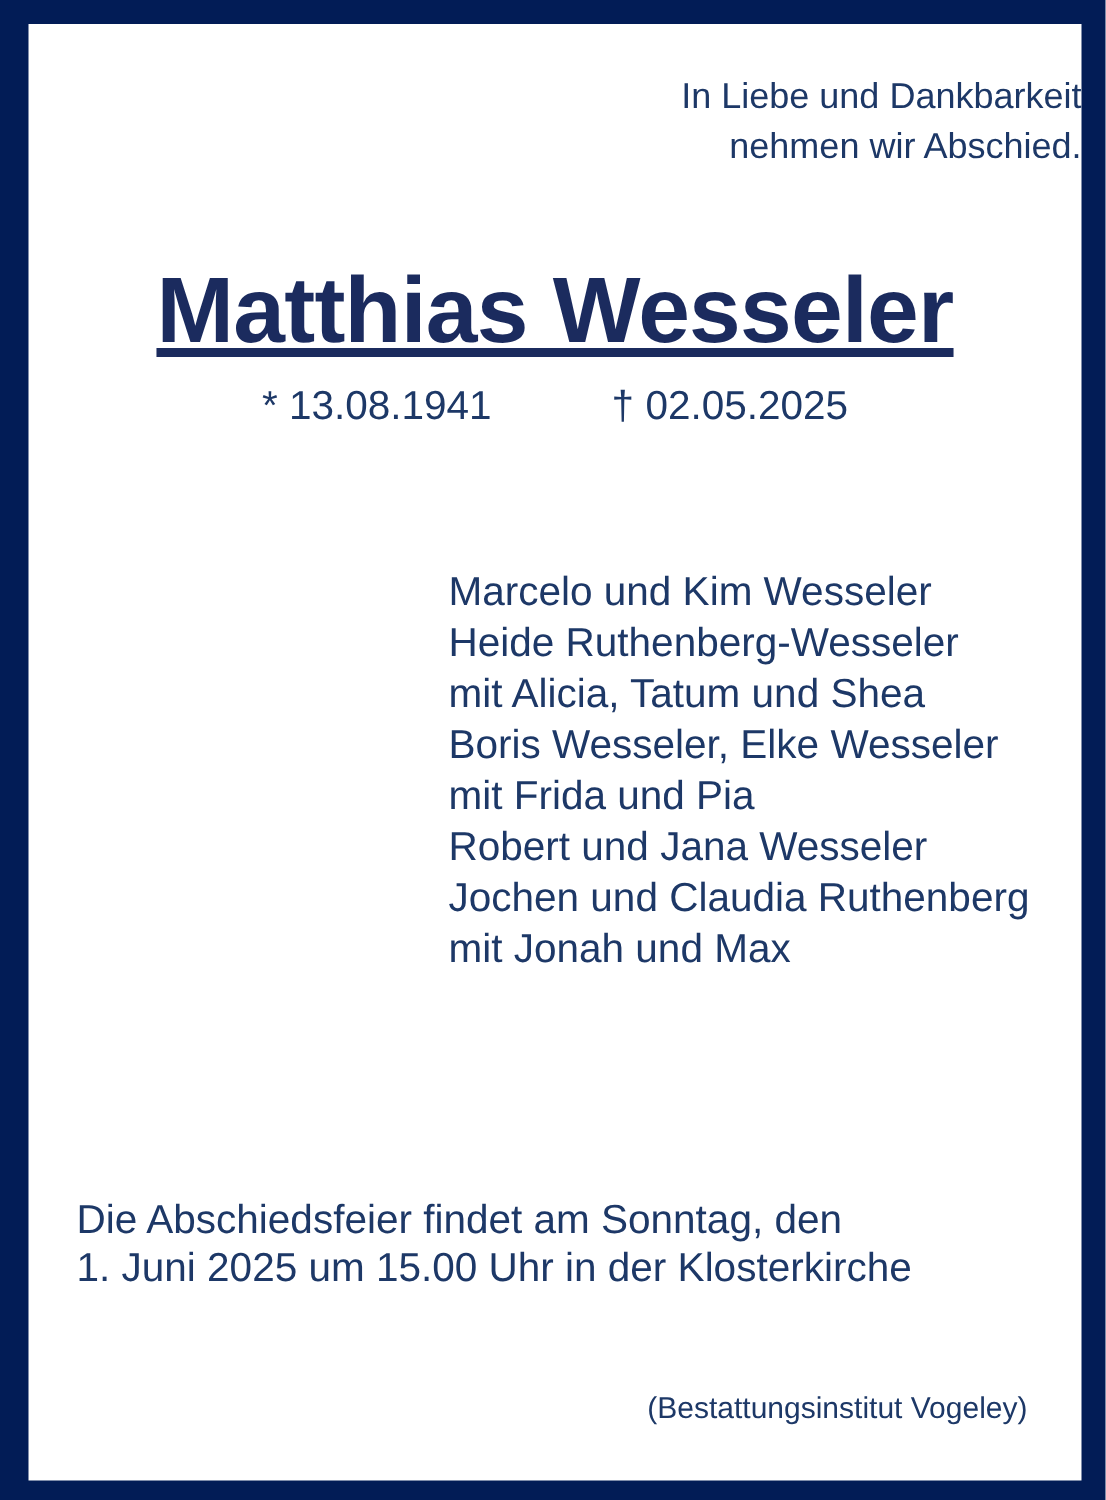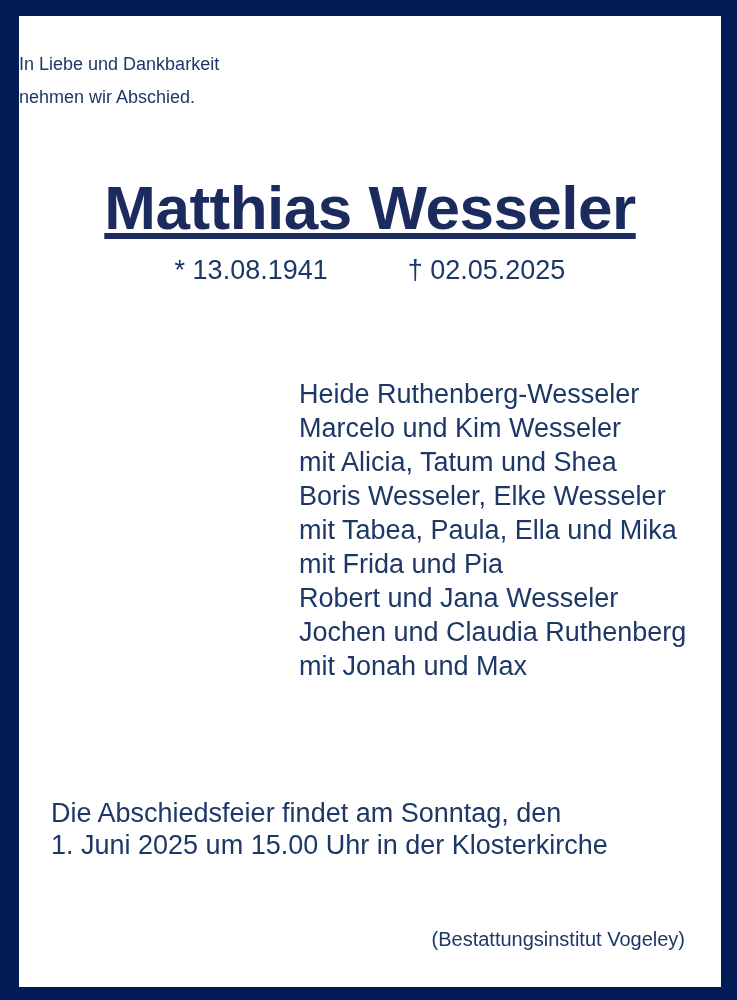--- a/index.html
+++ b/index.html
@@ -22,22 +22,22 @@
     background: #ffffff;
     border-style: solid;
     border-color: var(--frame-color);
     border-width: 16px 16px 13px 19px;
   }
   .opening {
     position: absolute;
     top: 32px;
     left: 0;
     right: 0;
-    text-align: left;
-    font-size: 18px;
+    text-align: right;
+    font-size: 24px;
     line-height: 33px;
     color: var(--text-color);
   }
   .deceased-name {
     position: absolute;
     top: 158px;
     left: 0;
     right: 0;
     text-align: center;
     font-size: 62px;
@@ -99,25 +99,24 @@
   </div>
 
   <h1 class="deceased-name">Matthias Wesseler</h1>
 
   <div class="dates">
     <span>* 13.08.1941</span>
     <span>† 02.05.2025</span>
   </div>
 
   <div class="mourners">
+    <div>Marcelo und Kim Wesseler</div>
     <div>Heide Ruthenberg-Wesseler</div>
-    <div>Marcelo und Kim Wesseler</div>
     <div>mit Alicia, Tatum und Shea</div>
     <div>Boris Wesseler, Elke Wesseler</div>
-    <div>mit Tabea, Paula, Ella und Mika</div>
     <div>mit Frida und Pia</div>
     <div>Robert und Jana Wesseler</div>
     <div>Jochen und Claudia Ruthenberg</div>
     <div>mit Jonah und Max</div>
   </div>
 
   <div class="ceremony">
     <div>Die Abschiedsfeier findet am Sonntag, den</div>
     <div>1. Juni 2025 um 15.00 Uhr in der Klosterkirche</div>
   </div>

